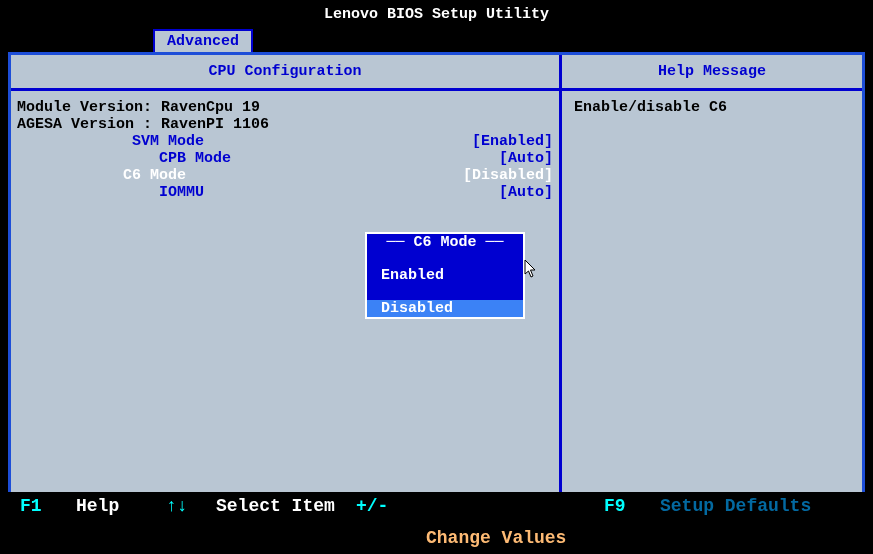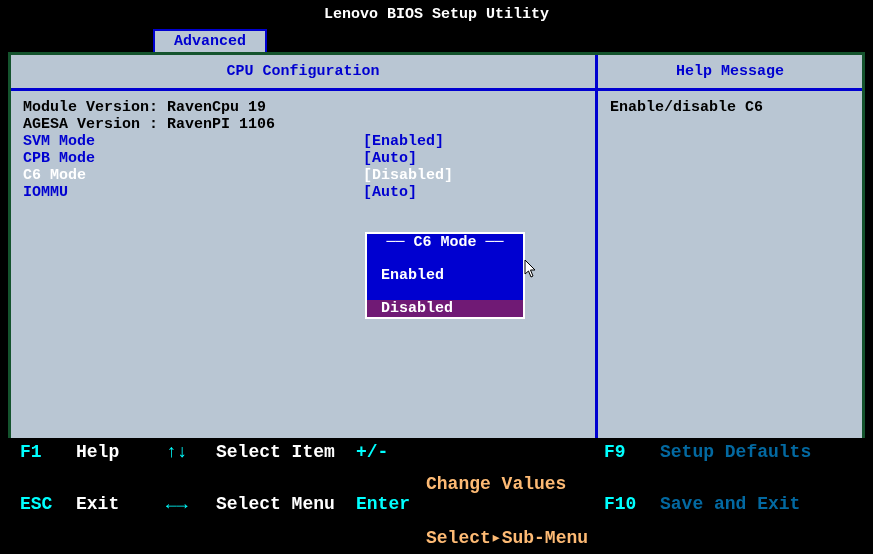--- a/index.html
+++ b/index.html
@@ -10,56 +10,56 @@
       font-size: 15px; font-weight: bold;
       overflow: hidden; position: relative;
     }
     .title-bar {
       text-align: center; color: #fff;
       padding: 6px 16px; font-size: 15px;
     }
     .tab-row { display: flex; padding-left: 153px; }
     .tab {
       background: #b9c6d3; color: #0000d0;
-      padding: 2px 19px; border: 2px solid #0000d0;
+      padding: 2px 12px; border: 2px solid #0000d0;
       border-bottom: none;
     }
     .main-area {
       display: flex; margin: 0 8px;
-      border: 3px solid #14532d; height: 475px;
+      border: 3px solid #1d4ed8; height: 475px;
       background: #b9c6d3;
     }
     .left-panel {
       flex: 1; border-right: 3px solid #0000d0;
       display: flex; flex-direction: column;
       position: relative;
     }
     .panel-title {
       text-align: center; color: #0000d0;
       padding: 8px 0; border-bottom: 3px solid #0000d0;
     }
-    .panel-body { padding: 8px 12px; color: #000; position: relative; flex: 1; }
+    .panel-body { padding: 8px 6px; color: #000; position: relative; flex: 1; }
     .info-line { color: #000; white-space: pre; }
-    .opt-row { display: flex; }
+    .opt-row { display: flex; justify-content: flex-end; }
     .opt-label { width: 340px; color: #0000d0; }
     .opt-label.sel { color: #fff; }
     .opt-val { color: #0000d0; }
     .opt-val.sel { color: #fff; }
-    .right-panel { width: 264px; display: flex; flex-direction: column; }
+    .right-panel { width: 300px; display: flex; flex-direction: column; }
     .help-body { padding: 8px 12px; color: #000; }
     .popup {
       position: absolute; left: 365px; top: 232px;
       width: 160px; background: #0000d0; color: #fff;
       border: 2px solid #fff; padding: 0;
     }
     .popup-title { text-align: center; }
     .popup-title::before { content: "── "; }
     .popup-title::after { content: " ──"; }
     .popup-item { padding: 0 14px; cursor: pointer; margin-top: 16px; }
-    .popup-item.highlight { color: #fff; background: #701a75; }
+    .popup-item.highlight { color: #fff; background: #3b82f6; }
     .cursor {
       position: absolute; left: 524px; top: 260px;
       width: 14px; height: 18px; pointer-events: none;
     }
     .footer {
       position: absolute; bottom: 0; left: 8px; right: 0;
       background: #000; padding: 4px 12px 6px;
       font-size: 18px;
     }
     .footer-row { display: flex; }
@@ -125,23 +125,13 @@
   <div class="footer-row">
     <span class="fk">F1</span>
     <span class="fl">Help</span>
     <span class="fa">↑↓</span>
     <span class="fl2">Select Item</span>
     <span class="fa2">+/-</span>
     <span class="fl3">Change Values</span>
     <span class="fk2">F9</span>
     <span class="fl4">Setup Defaults</span>
   </div>
-  <div class="footer-row">
-    <span class="fk">ESC</span>
-    <span class="fl">Exit</span>
-    <span class="fa">←→</span>
-    <span class="fl2">Select Menu</span>
-    <span class="fa2">Enter</span>
-    <span class="fl3">Select▸Sub-Menu</span>
-    <span class="fk2">F10</span>
-    <span class="fl4">Save and Exit</span>
-  </div>
 </div>
 
 </body></html>

